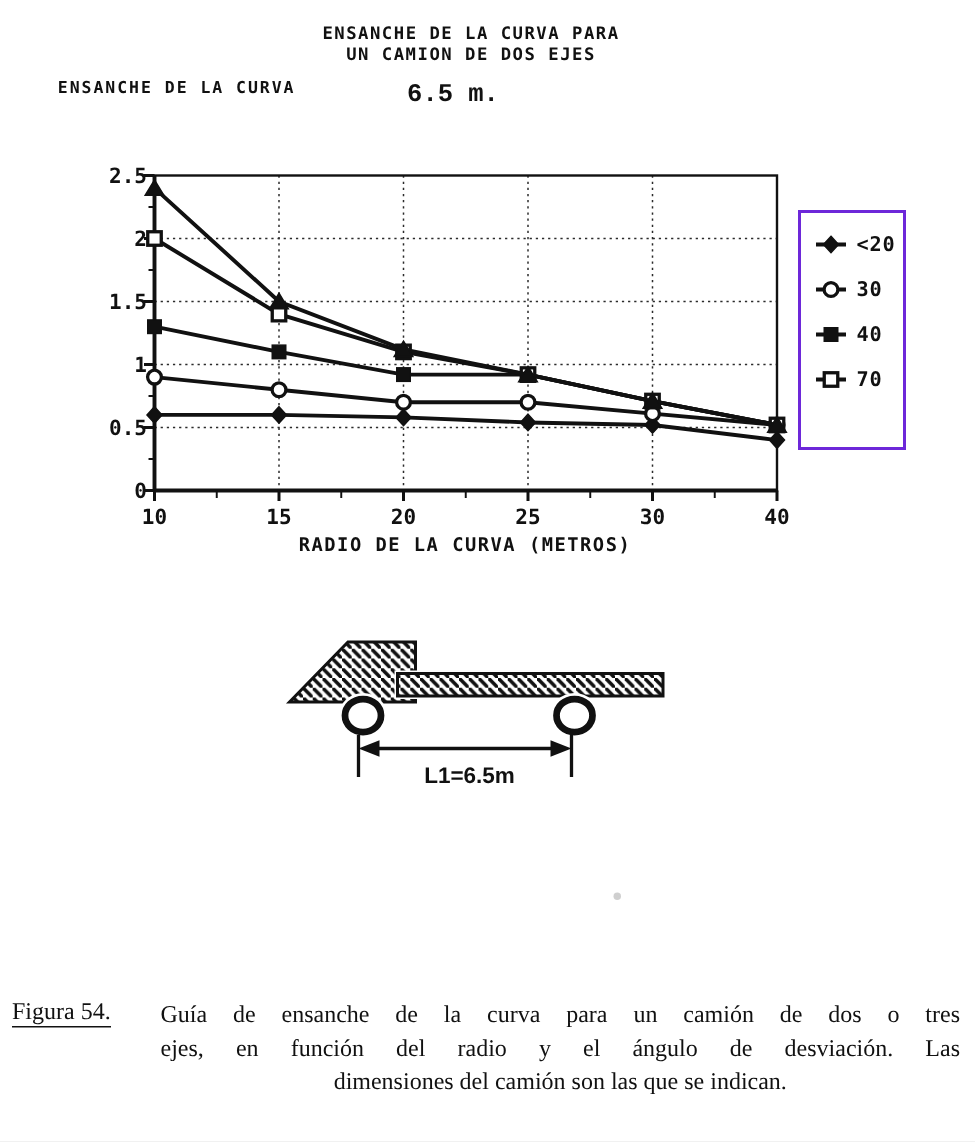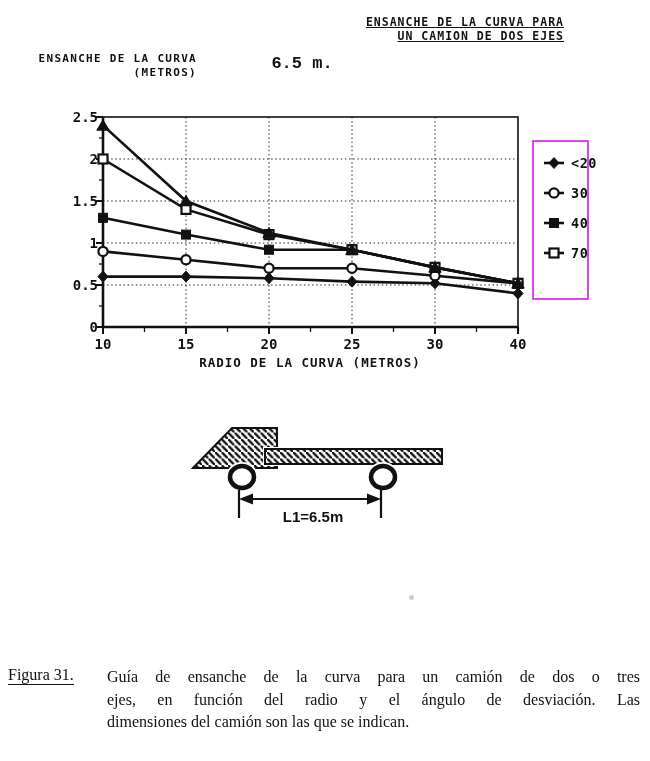--- a/index.html
+++ b/index.html
@@ -1,77 +1,76 @@
 <!DOCTYPE html>
 <html><head>
 <meta charset="utf-8">
 <style>
   html,body{margin:0;padding:0;background:#e8e8e8;}
   .page{
     position:relative;width:650px;height:761px;background:#ffffff;
     font-family:"DejaVu Sans Mono",monospace;color:#111;overflow:hidden;
   }
   
-  .chart-title{position:absolute;left:64px;top:16px;width:500px;text-align:right;
-    font-size:11.5px;font-weight:bold;letter-spacing:1px;line-height:13.5px;text-decoration:underline;}
+  .chart-title{position:absolute;left:64px;top:16px;width:500px;text-align:center;
+    font-size:11.5px;font-weight:bold;letter-spacing:1px;line-height:13.5px;}
   .chart-subtitle{position:absolute;left:52px;top:54px;width:500px;text-align:center;
     font-family:Liberation Mono, monospace;font-weight:bold;font-size:17px;}
   .y-axis-title{position:absolute;left:17px;top:52px;width:180px;text-align:right;
     font-size:11px;font-weight:bold;letter-spacing:1.3px;line-height:13.5px;}
   .legend-title{position:absolute;left:490px;top:90px;width:160px;text-align:center;
     font-size:11px;font-weight:bold;letter-spacing:1px;line-height:13.5px;}
   
   .chart-svg{position:absolute;left:40px;top:105px;}
   .grid{stroke:#2b2b2b;stroke-width:1;stroke-dasharray:1.5 2.6;fill:none;}
   .frame{stroke:#111;stroke-width:1.6;fill:none;}
   .axis{stroke:#111;stroke-width:2.6;}
   .tick{stroke:#111;stroke-width:2;}
   .mtick{stroke:#111;stroke-width:1.3;}
   .series-line{stroke:#111;stroke-width:2.6;fill:none;}
   .mfill{fill:#111;stroke:#111;stroke-width:1;}
   .mopen{fill:#fff;stroke:#111;stroke-width:2.2;}
   .tick-label{font-family:"DejaVu Sans Mono",monospace;font-size:14px;font-weight:bold;fill:#111;}
   .axis-title{font-family:"DejaVu Sans Mono",monospace;font-size:12.5px;font-weight:bold;letter-spacing:1px;fill:#111;}
   
-  .legend-box{position:absolute;left:532px;top:140px;width:57px;height:160px;
-    border:2px solid #d946ef;box-sizing:border-box;padding-top:6px;background:#fff;}
+  .legend-box{position:absolute;left:532px;top:140px;width:72px;height:160px;
+    border:2px solid #6d28d9;box-sizing:border-box;padding-top:6px;background:#fff;}
   .legend-row{height:30px;display:flex;align-items:center;padding-left:6px;}
   .legend-row svg{flex:0 0 auto;}
   .legend-label{font-size:13.5px;font-weight:bold;margin-left:3px;letter-spacing:0.5px;}
   
   .truck-svg{position:absolute;left:150px;top:400px;}
   .truck-outline{stroke:#111;stroke-width:2;}
   .dim-line{stroke:#111;stroke-width:2.2;}
   .dim-label{font-family:"Liberation Sans",sans-serif;font-size:15px;font-weight:bold;fill:#111;}
   
   .artifact{position:absolute;left:409px;top:595px;width:5px;height:5px;border-radius:50%;
     background:#b5b5b5;opacity:.65;}
   
   .caption-label{position:absolute;left:8px;top:666px;
     font-family:"Liberation Serif",serif;font-size:16px;}
   .caption-label span{border-bottom:1.5px solid #111;padding-bottom:1px;}
   .caption-body{position:absolute;left:107px;top:666px;width:533px;
     font-family:"Liberation Serif",serif;font-size:16px;line-height:22.5px;}
   .cap-just{text-align:justify;text-align-last:justify;}
-  .cap-last{text-align:left;}
+  .cap-last{text-align:center;}
 </style>
 </head>
 <body>
 
 <div class="page">
 
   <div class="chart-title">
     <div>ENSANCHE DE LA CURVA PARA</div>
     <div>UN CAMION DE DOS EJES</div>
   </div>
   <div class="chart-subtitle">6.5 m.</div>
 
   <div class="y-axis-title">
     <div>ENSANCHE DE LA CURVA</div>
-    <div>(METROS)</div>
   </div>
 
 
   <svg class="chart-svg" width="500" height="275" viewBox="0 0 500 275">
     <g id="g-grid">
         <line x1="63" y1="180" x2="478" y2="180" class="grid"></line>
         <line x1="63" y1="138" x2="478" y2="138" class="grid"></line>
         <line x1="63" y1="96" x2="478" y2="96" class="grid"></line>
         <line x1="63" y1="54" x2="478" y2="54" class="grid"></line>
         <line x1="146" y1="12" x2="146" y2="222" class="grid"></line>
@@ -221,21 +220,21 @@
       <line class="dim-line" x1="97" y1="99" x2="223" y2="99"></line>
       <polygon points="89,99 103,93.5 103,104.5" fill="#111"></polygon>
       <polygon points="231,99 217,93.5 217,104.5" fill="#111"></polygon>
     </g>
     <text class="dim-label" text-anchor="middle" x="163" y="122">L1=6.5m</text>
   </svg>
 
   <div class="artifact"></div>
 
   <div class="caption-label">
-    <span>Figura 31.</span>
+    <span>Figura 54.</span>
   </div>
   <div class="caption-body">
     <div class="cap-just">Guía de ensanche de la curva para un camión de dos o tres</div>
     <div class="cap-just">ejes, en función del radio y el ángulo de desviación. Las</div>
     <div class="cap-last">dimensiones del camión son las que se indican.</div>
   </div>
 
 </div>
 
 </body></html>

